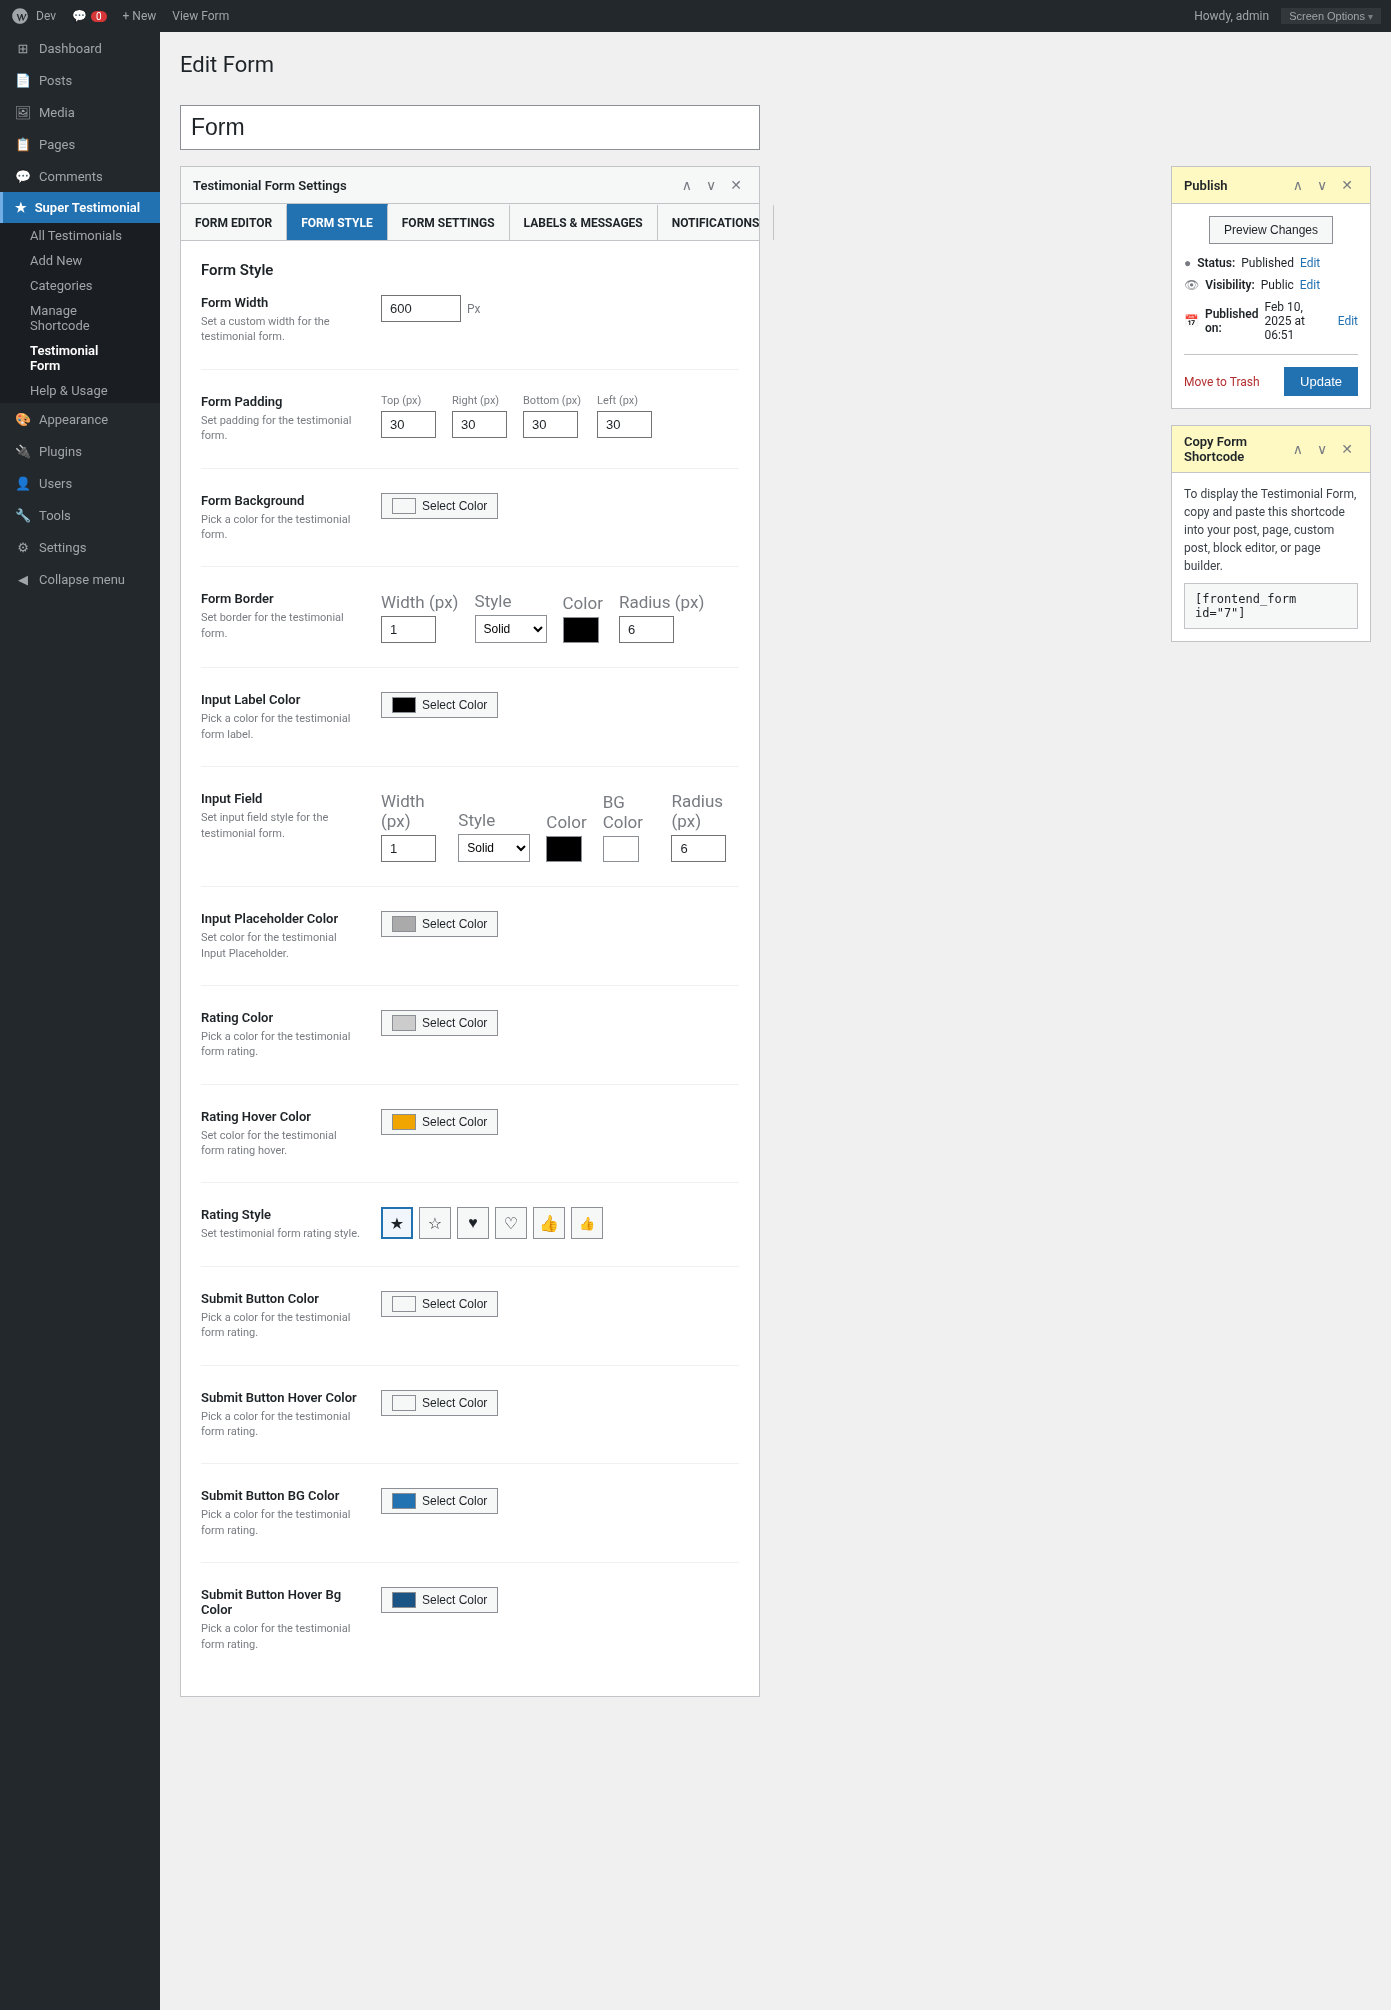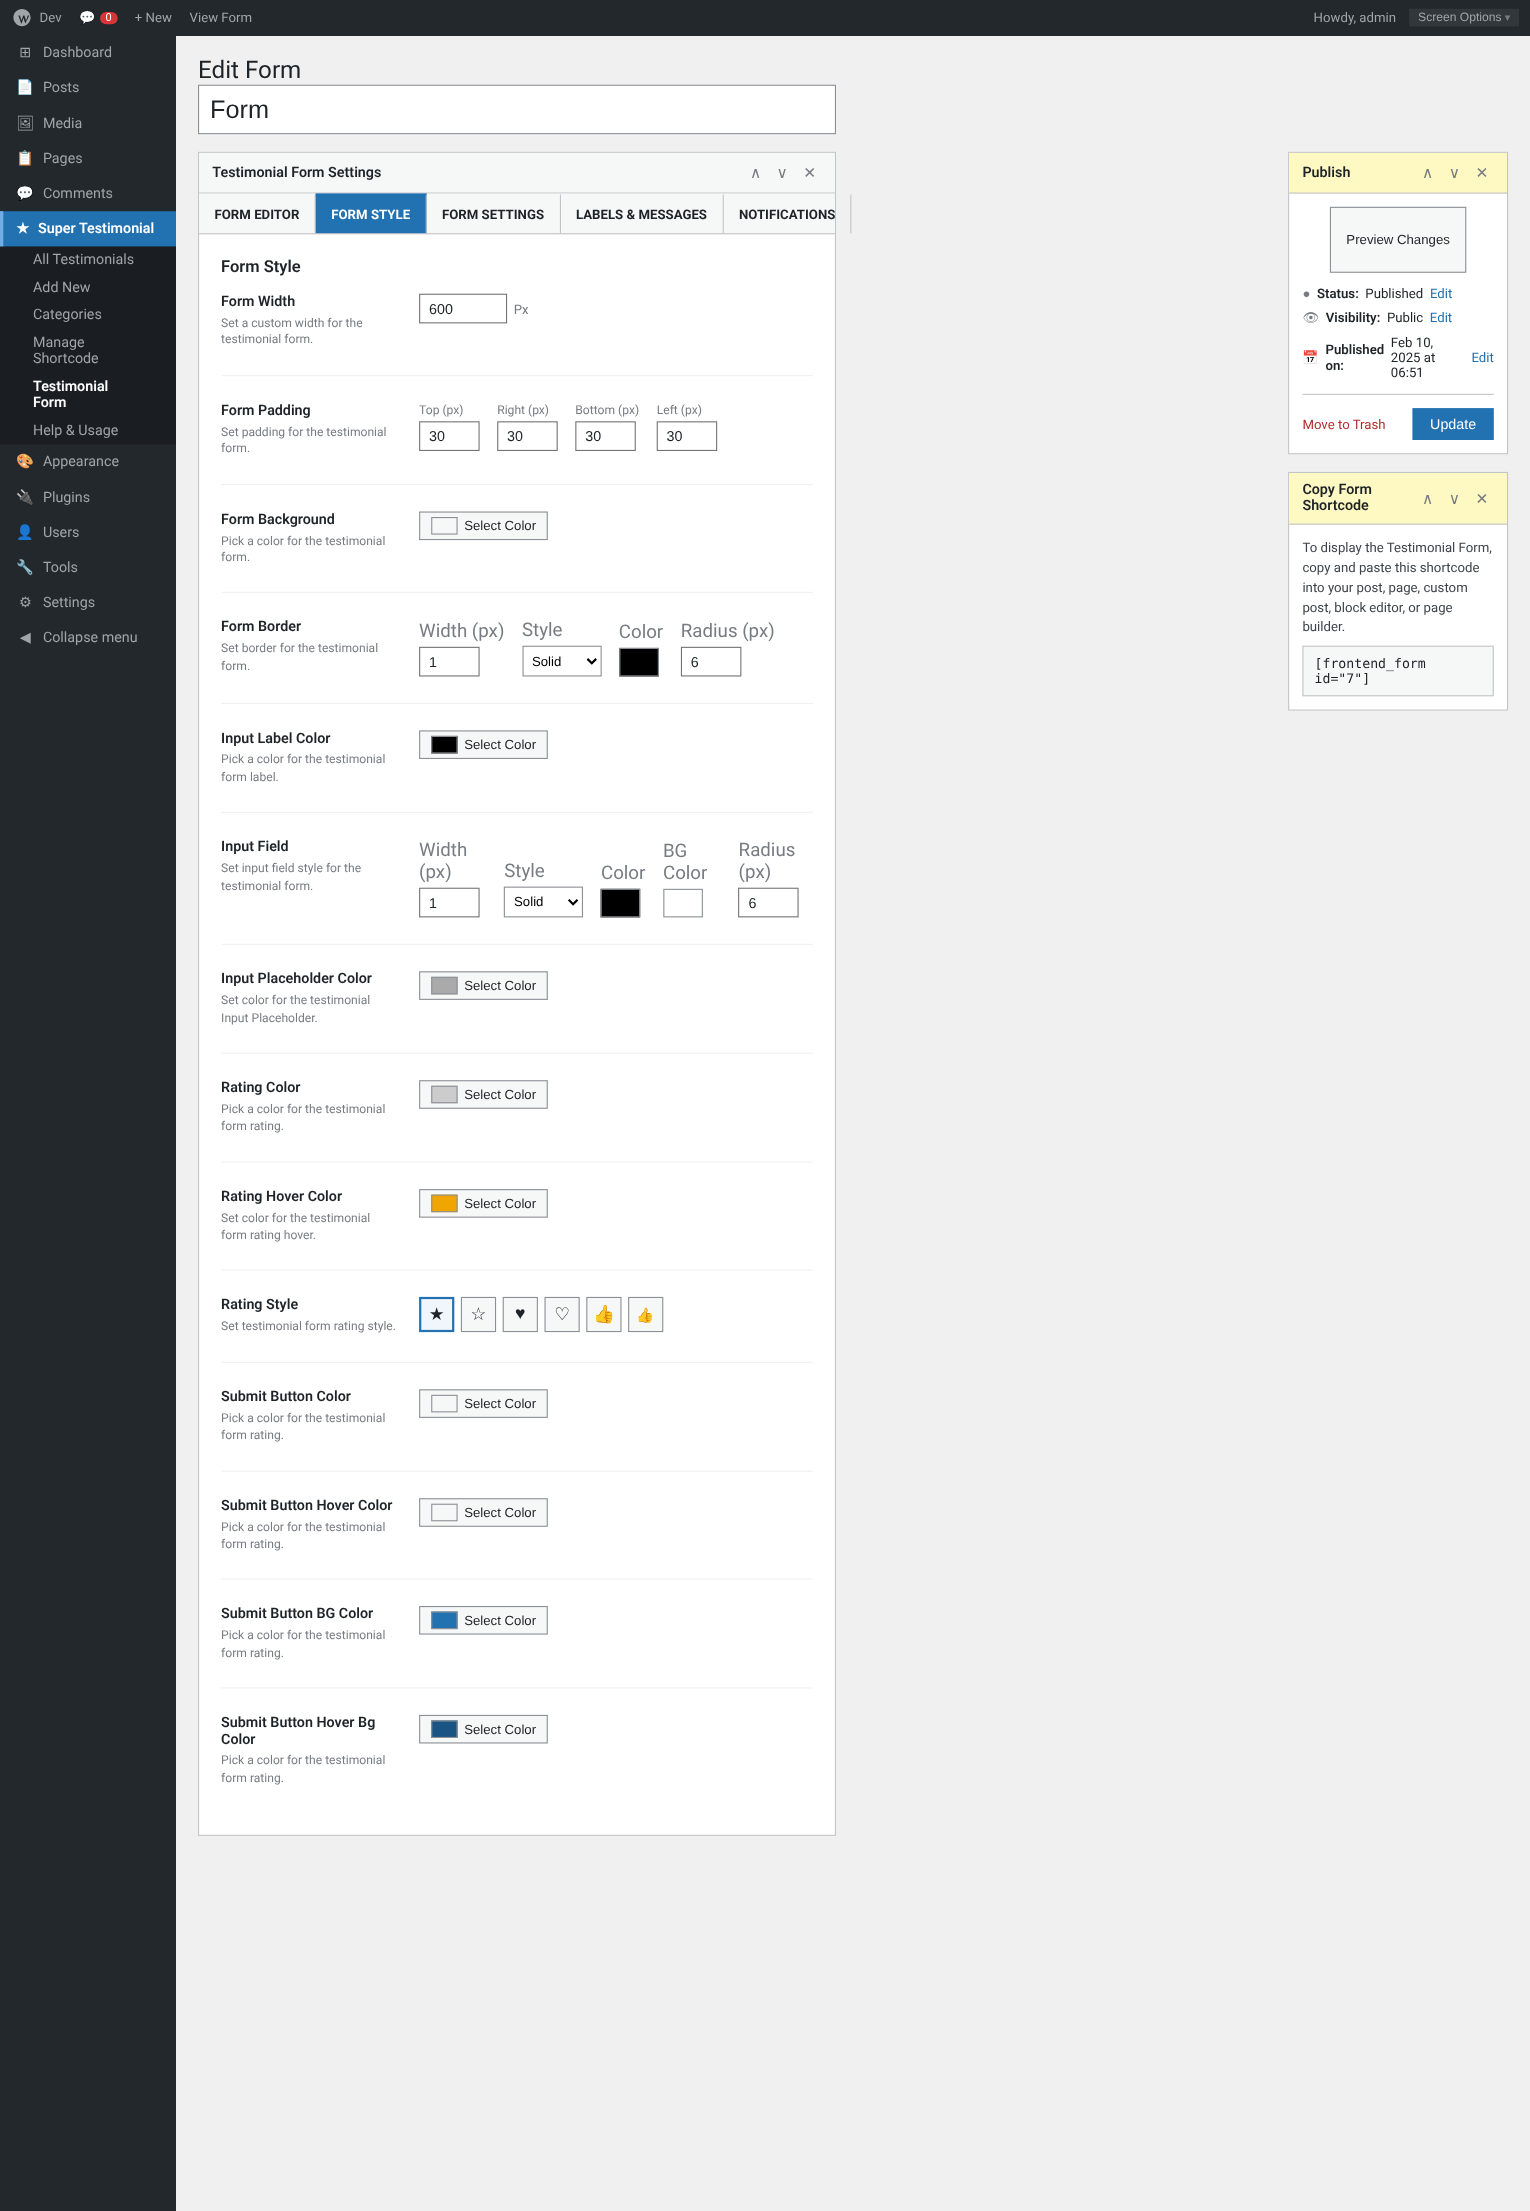--- a/index.html
+++ b/index.html
@@ -57,21 +57,21 @@
     }
     .submenu-item.active { color: #fff; font-weight: 600; }
     .super-testimonial-section { background: #1a1e22; }
     .super-testimonial-header { background: #2271b1; color: #fff; padding: 8px 12px; font-size: 13px; font-weight: 600; display: flex; align-items: center; gap: 8px; border-left: 3px solid #72aee6; }
 
     
     #main-content {
       flex: 1;
       padding: 20px 20px 20px 20px;
     }
-    .edit-form-title { font-size: 22px; font-weight: 400; color: #1d2327; margin-bottom: 0; }
+    .edit-form-title { font-size: 22px; font-weight: 400; color: #1d2327; margin-bottom: 28px; }
     .form-name-input {
       width: 100%;
       padding: 8px 10px;
       font-size: 23px;
       border: 1px solid #8c8f94;
       background: #fff;
       color: #1d2327;
       margin-bottom: 16px;
       max-width: 580px;
     }
@@ -203,21 +203,21 @@
       background: #fef9c3;
       border-bottom: 1px solid #c3c4c7;
     }
     .sidebar-panel-title { font-size: 13px; font-weight: 600; color: #1d2327; }
     .sidebar-panel-body { padding: 12px; }
 
     .preview-btn {
       background: #f6f7f7;
       border: 1px solid #8c8f94;
       color: #1d2327;
-      padding: 22px 14px;
+      padding: 6px 14px;
       font-size: 12px;
       cursor: pointer;
       display: block;
       margin: 0 auto 12px;
     }
 
     .status-row { display: flex; align-items: center; gap: 6px; margin-bottom: 8px; font-size: 12px; color: #1d2327; }
     .status-row .status-icon { color: #787c82; }
     .status-row a { color: #2271b1; text-decoration: none; }
     .status-label { font-weight: 600; }

